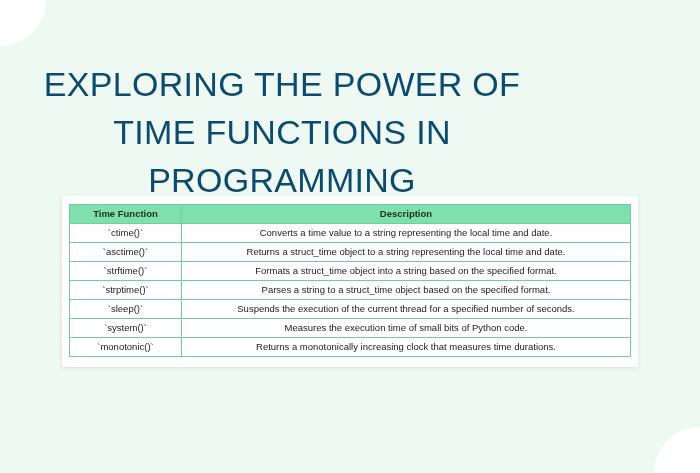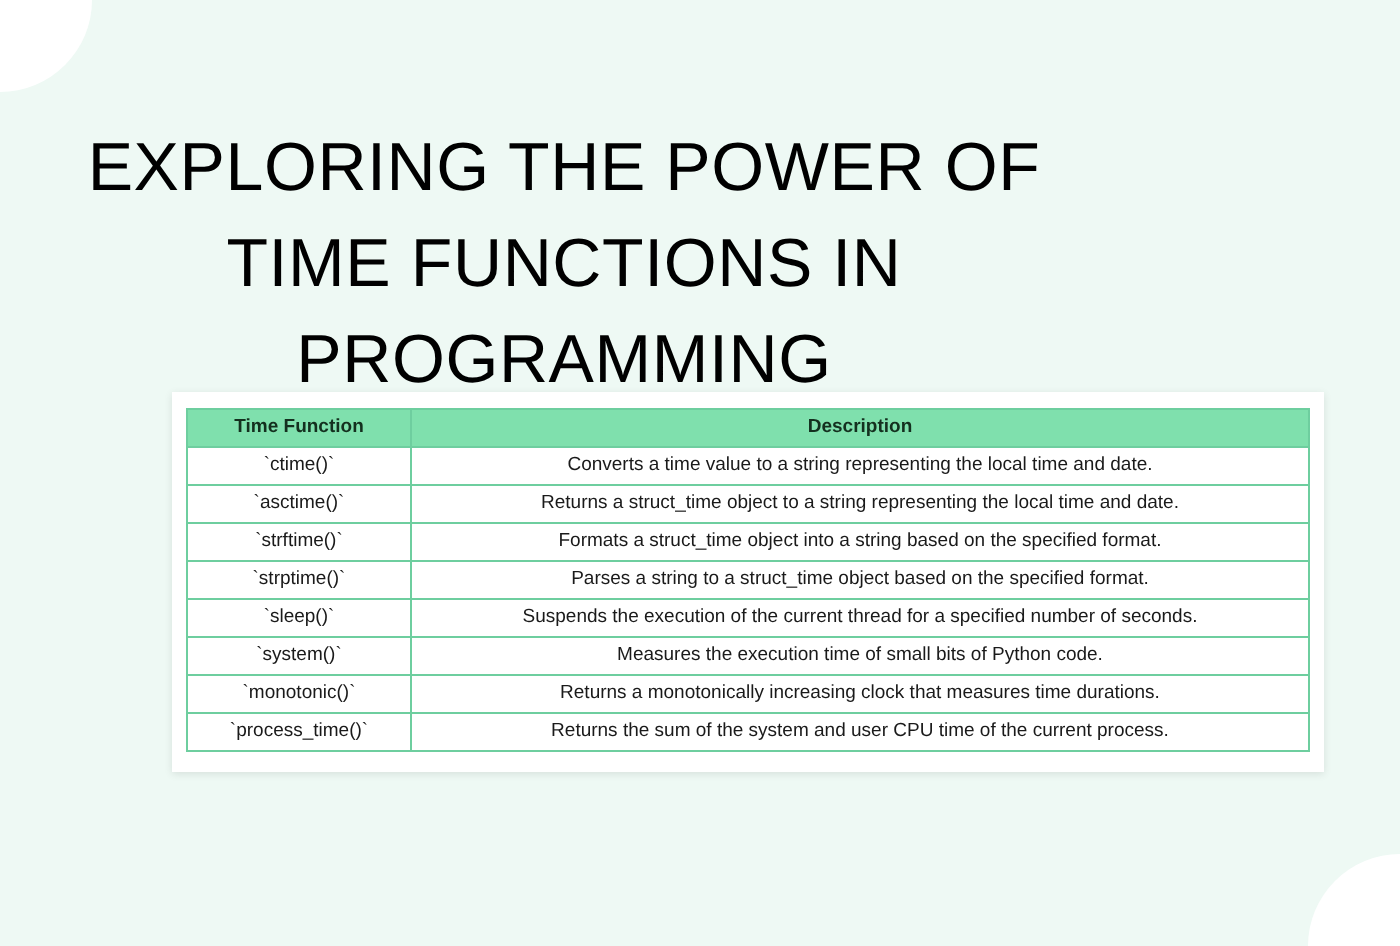--- a/index.html
+++ b/index.html
@@ -34,37 +34,36 @@
     width: 46px; height: 46px;
     background: #ffffff;
     border-top-left-radius: 46px;
   }
   .title {
     position: absolute;
     left: 0;
     top: 60px;
     width: 564px;
     text-align: center;
-    color: #000000;
+    color: #0c4a6e;
     font-size: 34px;
     line-height: 48px;
     letter-spacing: 0.3px;
     font-weight: 400;
     font-family: "Liberation Sans", sans-serif;
   }
   .card {
     position: absolute;
     left: 62px;
     top: 196px;
     width: 576px;
     background: #ffffff;
     box-shadow: 0 1px 4px rgba(0,0,0,0.10);
     padding: 8px 7px 10px 7px;
     box-sizing: border-box;
-    margin-left: 24px;
   }
   table.tf {
     border-collapse: collapse;
     width: 100%;
     table-layout: fixed;
     font-size: 9.5px;
   }
   table.tf th, table.tf td {
     border: 1px solid #6ece9f;
     padding: 2px 3px;
@@ -131,20 +130,16 @@
             <td>Suspends the execution of the current thread for a specified number of seconds.</td>
           </tr>
           <tr>
             <td class="fn">`system()`</td>
             <td>Measures the execution time of small bits of Python code.</td>
           </tr>
           <tr>
             <td class="fn">`monotonic()`</td>
             <td>Returns a monotonically increasing clock that measures time durations.</td>
           </tr>
-          <tr>
-            <td class="fn">`process_time()`</td>
-            <td>Returns the sum of the system and user CPU time of the current process.</td>
-          </tr>
         </tbody>
     </table>
   </div>
 </div>
 
 </body></html>

